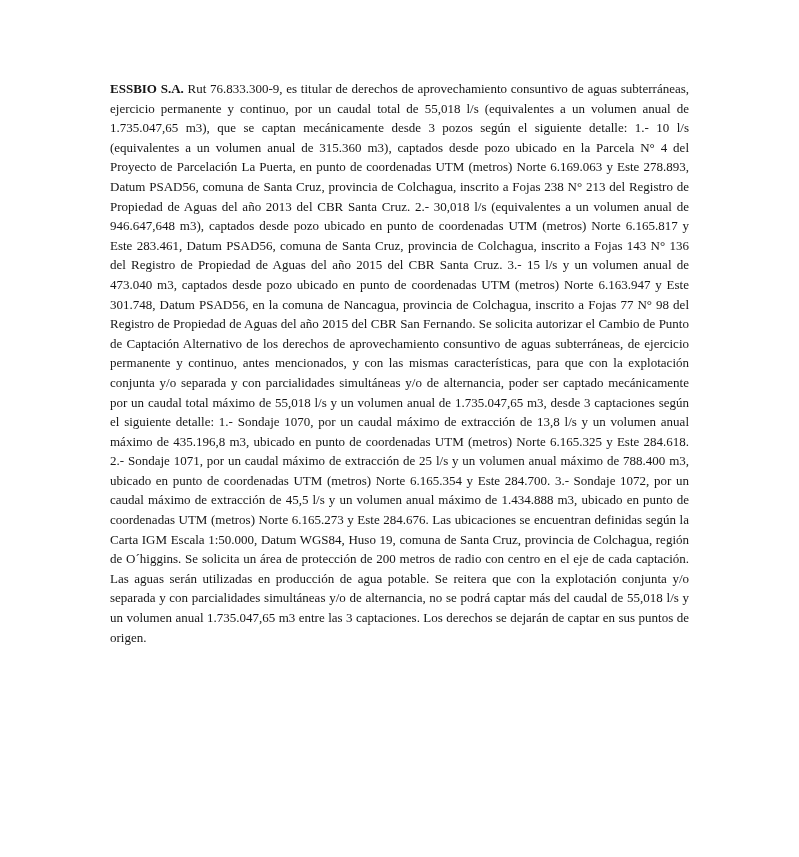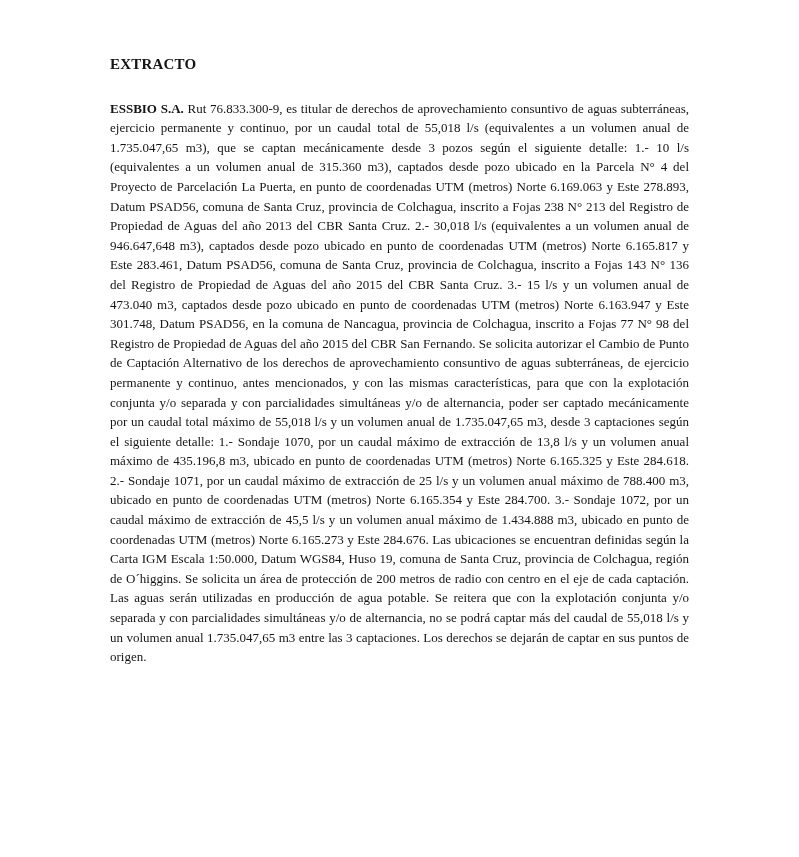--- a/index.html
+++ b/index.html
@@ -45,16 +45,15 @@
   }
   .lead {
     font-weight: bold;
   }
 </style>
 </head>
 <body>
 
 <div class="page">
   <div class="content">
-    <h1 class="title">EXTRACTO</h1>
     <p class="para"><span class="lead">ESSBIO S.A.</span><span> Rut 76.833.300-9, es titular de derechos de aprovechamiento consuntivo de aguas subterráneas, ejercicio permanente y continuo, por un caudal total de 55,018 l/s (equivalentes a un volumen anual de 1.735.047,65 m3), que se captan mecánicamente desde 3 pozos según el siguiente detalle: 1.- 10 l/s (equivalentes a un volumen anual de 315.360 m3), captados desde pozo ubicado en la Parcela N° 4 del Proyecto de Parcelación La Puerta, en punto de coordenadas UTM (metros) Norte 6.169.063 y Este 278.893, Datum PSAD56, comuna de Santa Cruz, provincia de Colchagua, inscrito a Fojas 238 N° 213 del Registro de Propiedad de Aguas del año 2013 del CBR Santa Cruz. 2.- 30,018 l/s (equivalentes a un volumen anual de 946.647,648 m3), captados desde pozo ubicado en punto de coordenadas UTM (metros) Norte 6.165.817 y Este 283.461, Datum PSAD56, comuna de Santa Cruz, provincia de Colchagua, inscrito a Fojas 143 N° 136 del Registro de Propiedad de Aguas del año 2015 del CBR Santa Cruz. 3.- 15 l/s y un volumen anual de 473.040 m3, captados desde pozo ubicado en punto de coordenadas UTM (metros) Norte 6.163.947 y Este 301.748, Datum PSAD56, en la comuna de Nancagua, provincia de Colchagua, inscrito a Fojas 77 N° 98 del Registro de Propiedad de Aguas del año 2015 del CBR San Fernando. Se solicita autorizar el Cambio de Punto de Captación Alternativo de los derechos de aprovechamiento consuntivo de aguas subterráneas, de ejercicio permanente y continuo, antes mencionados, y con las mismas características, para que con la explotación conjunta y/o separada y con parcialidades simultáneas y/o de alternancia, poder ser captado mecánicamente por un caudal total máximo de 55,018 l/s y un volumen anual de 1.735.047,65 m3, desde 3 captaciones según el siguiente detalle: 1.- Sondaje 1070, por un caudal máximo de extracción de 13,8 l/s y un volumen anual máximo de 435.196,8 m3, ubicado en punto de coordenadas UTM (metros) Norte 6.165.325 y Este 284.618. 2.- Sondaje 1071, por un caudal máximo de extracción de 25 l/s y un volumen anual máximo de 788.400 m3, ubicado en punto de coordenadas UTM (metros) Norte 6.165.354 y Este 284.700. 3.- Sondaje 1072, por un caudal máximo de extracción de 45,5 l/s y un volumen anual máximo de 1.434.888 m3, ubicado en punto de coordenadas UTM (metros) Norte 6.165.273 y Este 284.676. Las ubicaciones se encuentran definidas según la Carta IGM Escala 1:50.000, Datum WGS84, Huso 19, comuna de Santa Cruz, provincia de Colchagua, región de O´higgins. Se solicita un área de protección de 200 metros de radio con centro en el eje de cada captación. Las aguas serán utilizadas en producción de agua potable. Se reitera que con la explotación conjunta y/o separada y con parcialidades simultáneas y/o de alternancia, no se podrá captar más del caudal de 55,018 l/s y un volumen anual 1.735.047,65 m3 entre las 3 captaciones. Los derechos se dejarán de captar en sus puntos de origen.</span></p>
   </div>
 </div>
 
 </body></html>

